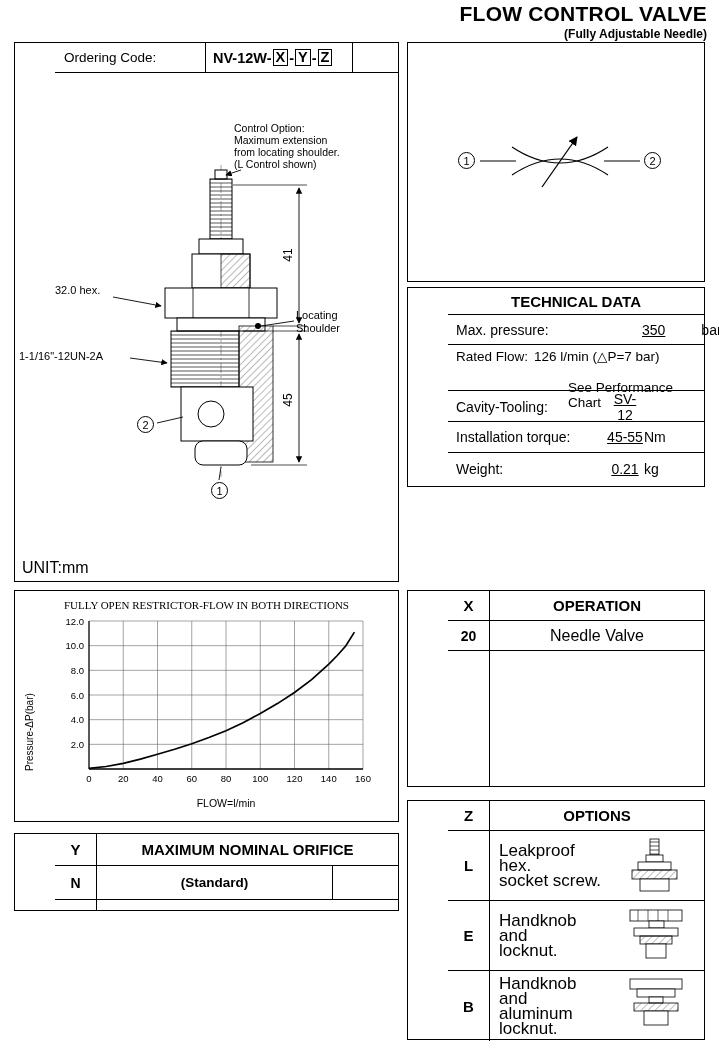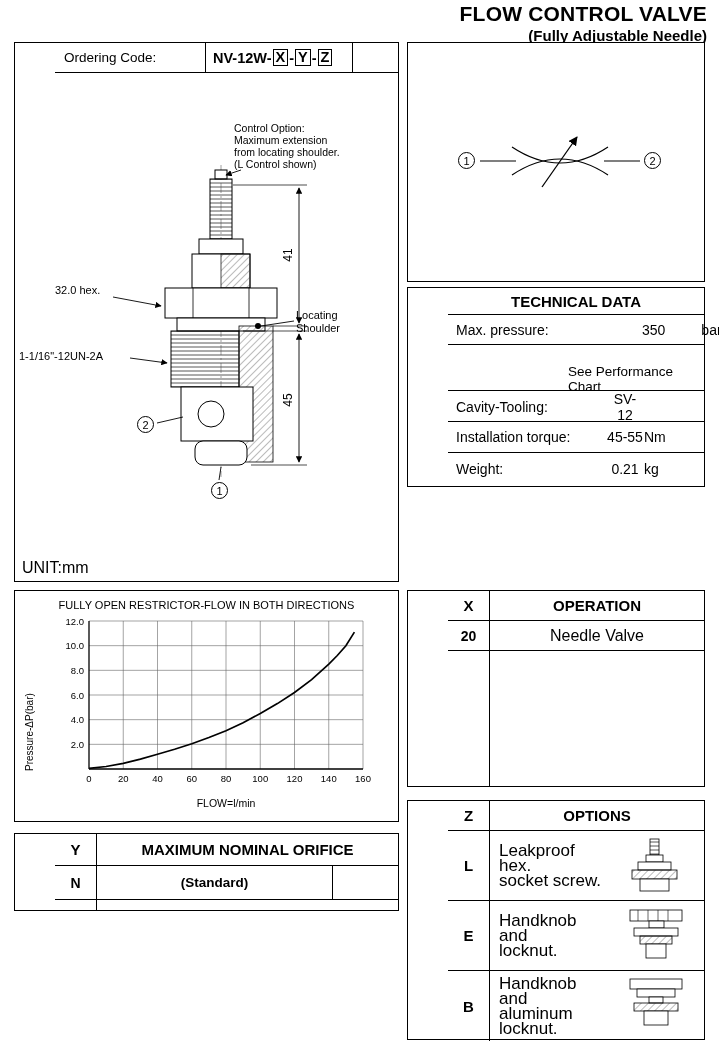--- a/index.html
+++ b/index.html
@@ -4,21 +4,21 @@
 <style>
   * { margin:0; padding:0; box-sizing:border-box; }
   html,body { width:719px; height:1048px; background:#fff; }
   body { font-family:"Liberation Sans","DejaVu Sans",sans-serif; color:#000; }
   .page { position:relative; width:719px; height:1048px; background:#fff; overflow:hidden; }
   .box { position:absolute; border:1.6px solid #000; background:#fff;padding-left:40px; }
 
   
   .doc-header { position:absolute; top:2px; right:12px; text-align:right; }
   .doc-title { font-size:21px; font-weight:bold; letter-spacing:.2px; }
-  .doc-subtitle { font-size:15px; font-weight:bold; margin-top:1px; }
+  .doc-subtitle { font-size:12px; font-weight:bold; margin-top:1px; }
 
   
   .drawing-box { left:14px; top:42px; width:385px; height:540px; }
   .ordering-row { height:30px; border-bottom:1.4px solid #000; display:flex; align-items:stretch; font-size:13.5px; }
   .ordering-label { width:151px; padding-left:9px; display:flex; align-items:center; border-right:1.4px solid #000; }
   .ordering-code { width:147px; padding-left:7px; display:flex; align-items:center; border-right:1.4px solid #000; font-weight:bold; font-size:14.5px; gap:1px; }
   .codebox { border:1.5px solid #000; padding:0 2px; line-height:15px; display:inline-block; }
   .drawing-area { position:absolute; left:0; top:30px; width:385px; height:480px; }
   .ann { position:absolute; font-size:10.5px; line-height:12px; }
   .ann span { display:block; }
@@ -28,29 +28,29 @@
           display:flex; align-items:center; justify-content:center; font-size:11px; background:#fff; }
 
   
   .symbol-box { left:407px; top:42px; width:298px; height:240px; }
 
   
   .tech-box { left:407px; top:287px; width:298px; height:200px; font-size:14px; }
   .tech-title { height:27px; border-bottom:1.6px solid #000; display:flex; align-items:center; justify-content:center;
                 font-weight:bold; font-size:15px; }
   .tech-row { display:grid; grid-template-columns:150px 1fr 52px; align-items:center; border-bottom:1.4px solid #000; padding:0 8px; }
-  .tech-row .t-value { text-align:center; }
+  .tech-row .t-value { text-align:center;text-decoration:underline; }
   .r-h30 { height:30px;gap:36px; } .r-h31 { height:31px; } .r-h31:last-child { border-bottom:none; }
   .rated { height:46px; border-bottom:1.4px solid #000; padding:3px 8px 0 8px; font-size:13.5px; }
   .rated .l1 { display:flex; gap:6px; align-items:baseline; }
   .rated .l2 { padding-left:112px; margin-top:16px; }
 
   
   .chart-box { left:14px; top:590px; width:385px; height:232px; }
-  .chart-title { position:absolute; top:8px; left:0; right:0; text-align:center; font-size:11px; }
+  .chart-title { position:absolute; top:8px; left:0; right:0; text-align:center; font-size:11px;font-family:Liberation Serif, serif; }
   .chart-ylabel { position:absolute; left:9px; top:40px; height:140px; writing-mode:vertical-rl; transform:rotate(180deg);
                   font-size:10px; display:flex; align-items:center; }
   .chart-xlabel { position:absolute; top:206px; left:74px; width:274px; text-align:center; font-size:10.5px; }
   .chart-svg { position:absolute; left:0; top:22px; }
 
   
   .op-box { left:407px; top:590px; width:298px; height:197px; }
   .or-box { left:14px; top:833px; width:385px; height:78px; }
   .opt-box { left:407px; top:800px; width:298px; height:240px; }
   .code-table { display:flex; flex-direction:column; height:100%; }
@@ -192,20 +192,24 @@
   </div>
 
   <div class="box tech-box">
     <div class="tech-title">TECHNICAL DATA</div>
     <div class="tech-row r-h30">
       <span class="t-label">Max. pressure:</span>
       <span class="t-value">350</span>
       <span class="t-unit">bar</span>
     </div>
     <div class="rated">
+      <div class="l1">
+        <span>Rated Flow:</span>
+        <span>126 l/min (△P=7 bar)</span>
+      </div>
       <div class="l2">See Performance Chart</div>
     </div>
     <div class="tech-row r-h31">
       <span class="t-label">Cavity-Tooling:</span>
       <span class="t-value">SV-12</span>
       <span class="t-unit"></span>
     </div>
     <div class="tech-row r-h31">
       <span class="t-label">Installation torque:</span>
       <span class="t-value">45-55</span>

